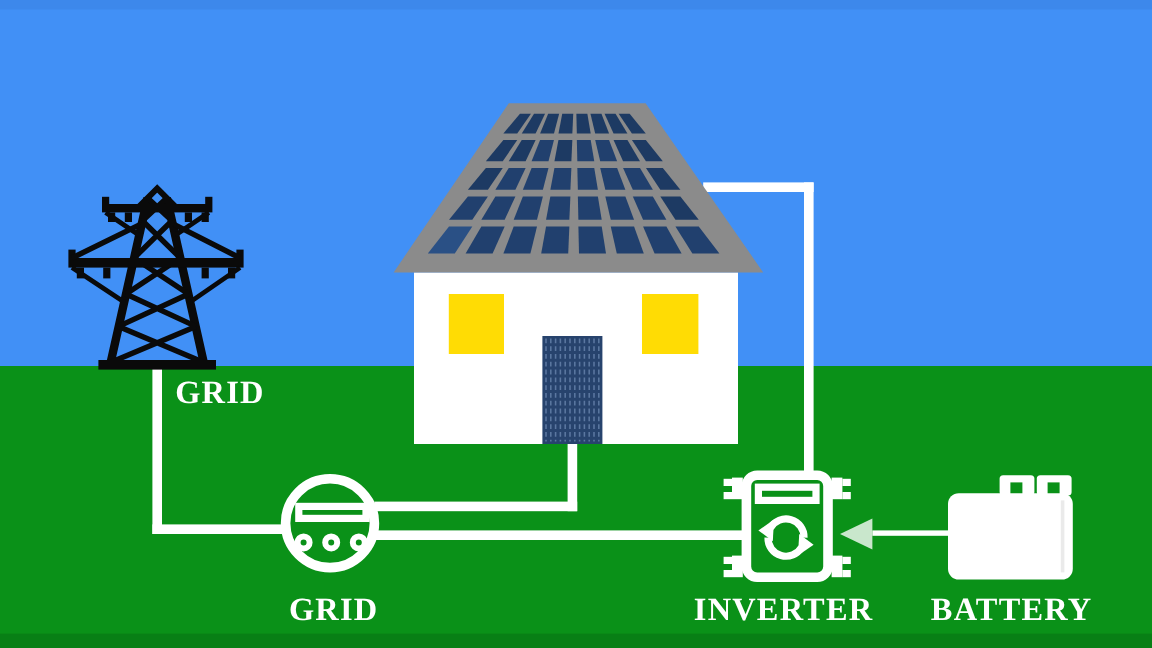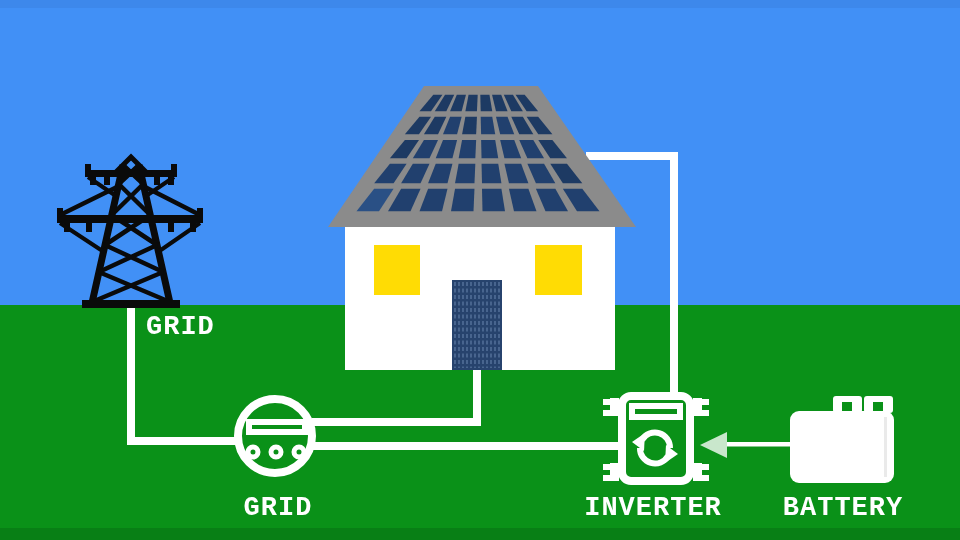--- a/index.html
+++ b/index.html
@@ -1,18 +1,18 @@
 <!DOCTYPE html>
 <html style="--sky: #4190f6; --ground: #0a9118; --roof: #8b8b8b; --window: #ffdc04; --tower: #0a0a0a; --door-base: #27436d; --door-stripe: #5b77a0; --line-white: #ffffff;"><head>
 <meta charset="utf-8">
 <style>
   html,body{margin:0;padding:0;background:#222;}
   .stage{
     position:relative;width:960px;height:540px;overflow:hidden;
-    font-family:Liberation Mono, monospace;
+    font-family:Liberation Serif, serif;
     background:var(--sky,#4190f6);
   }
   .sky{position:absolute;left:0;top:0;width:960px;height:305px;background:var(--sky,#4190f6);}
   .ground{position:absolute;left:0;top:305px;width:960px;height:235px;background:var(--ground,#0a9118);}
   .top-band{position:absolute;left:0;top:0;width:960px;height:8px;background:rgba(0,0,40,.05);}
   .bottom-band{position:absolute;left:0;top:528px;width:960px;height:12px;background:rgba(0,0,0,.12);}
   svg.scene{position:absolute;left:0;top:0;width:960px;height:540px;}
   .label{
     position:absolute;color:#fff;font-weight:bold;font-size:27px;line-height:1;
     letter-spacing:1px;white-space:nowrap;

